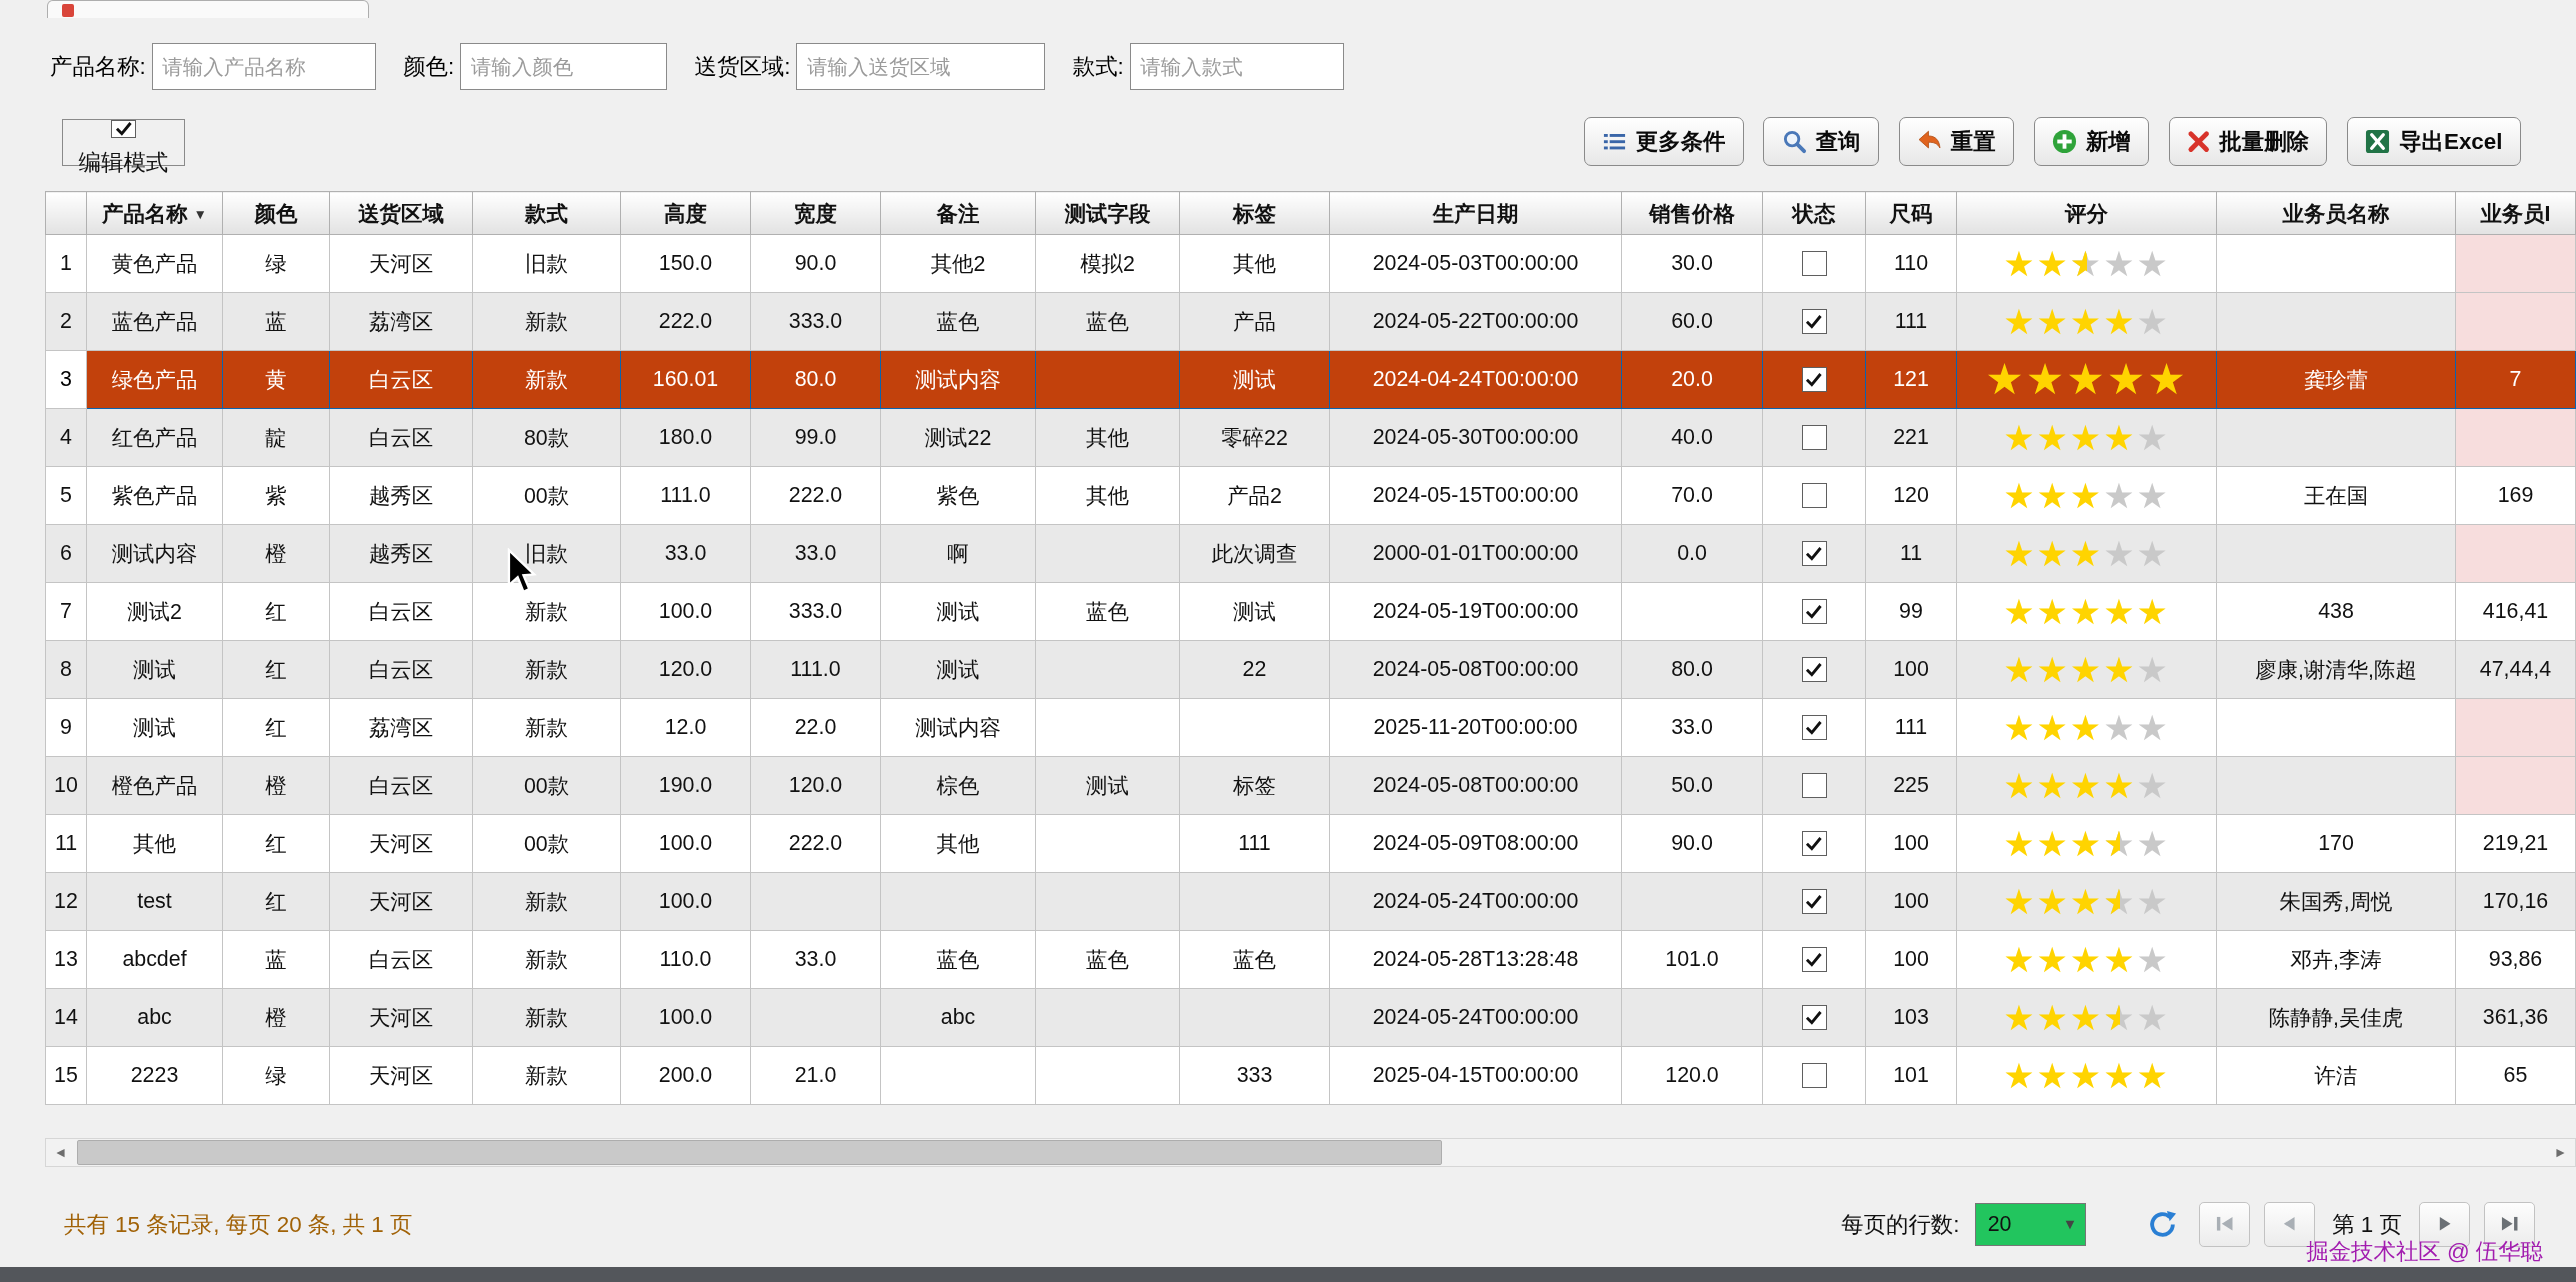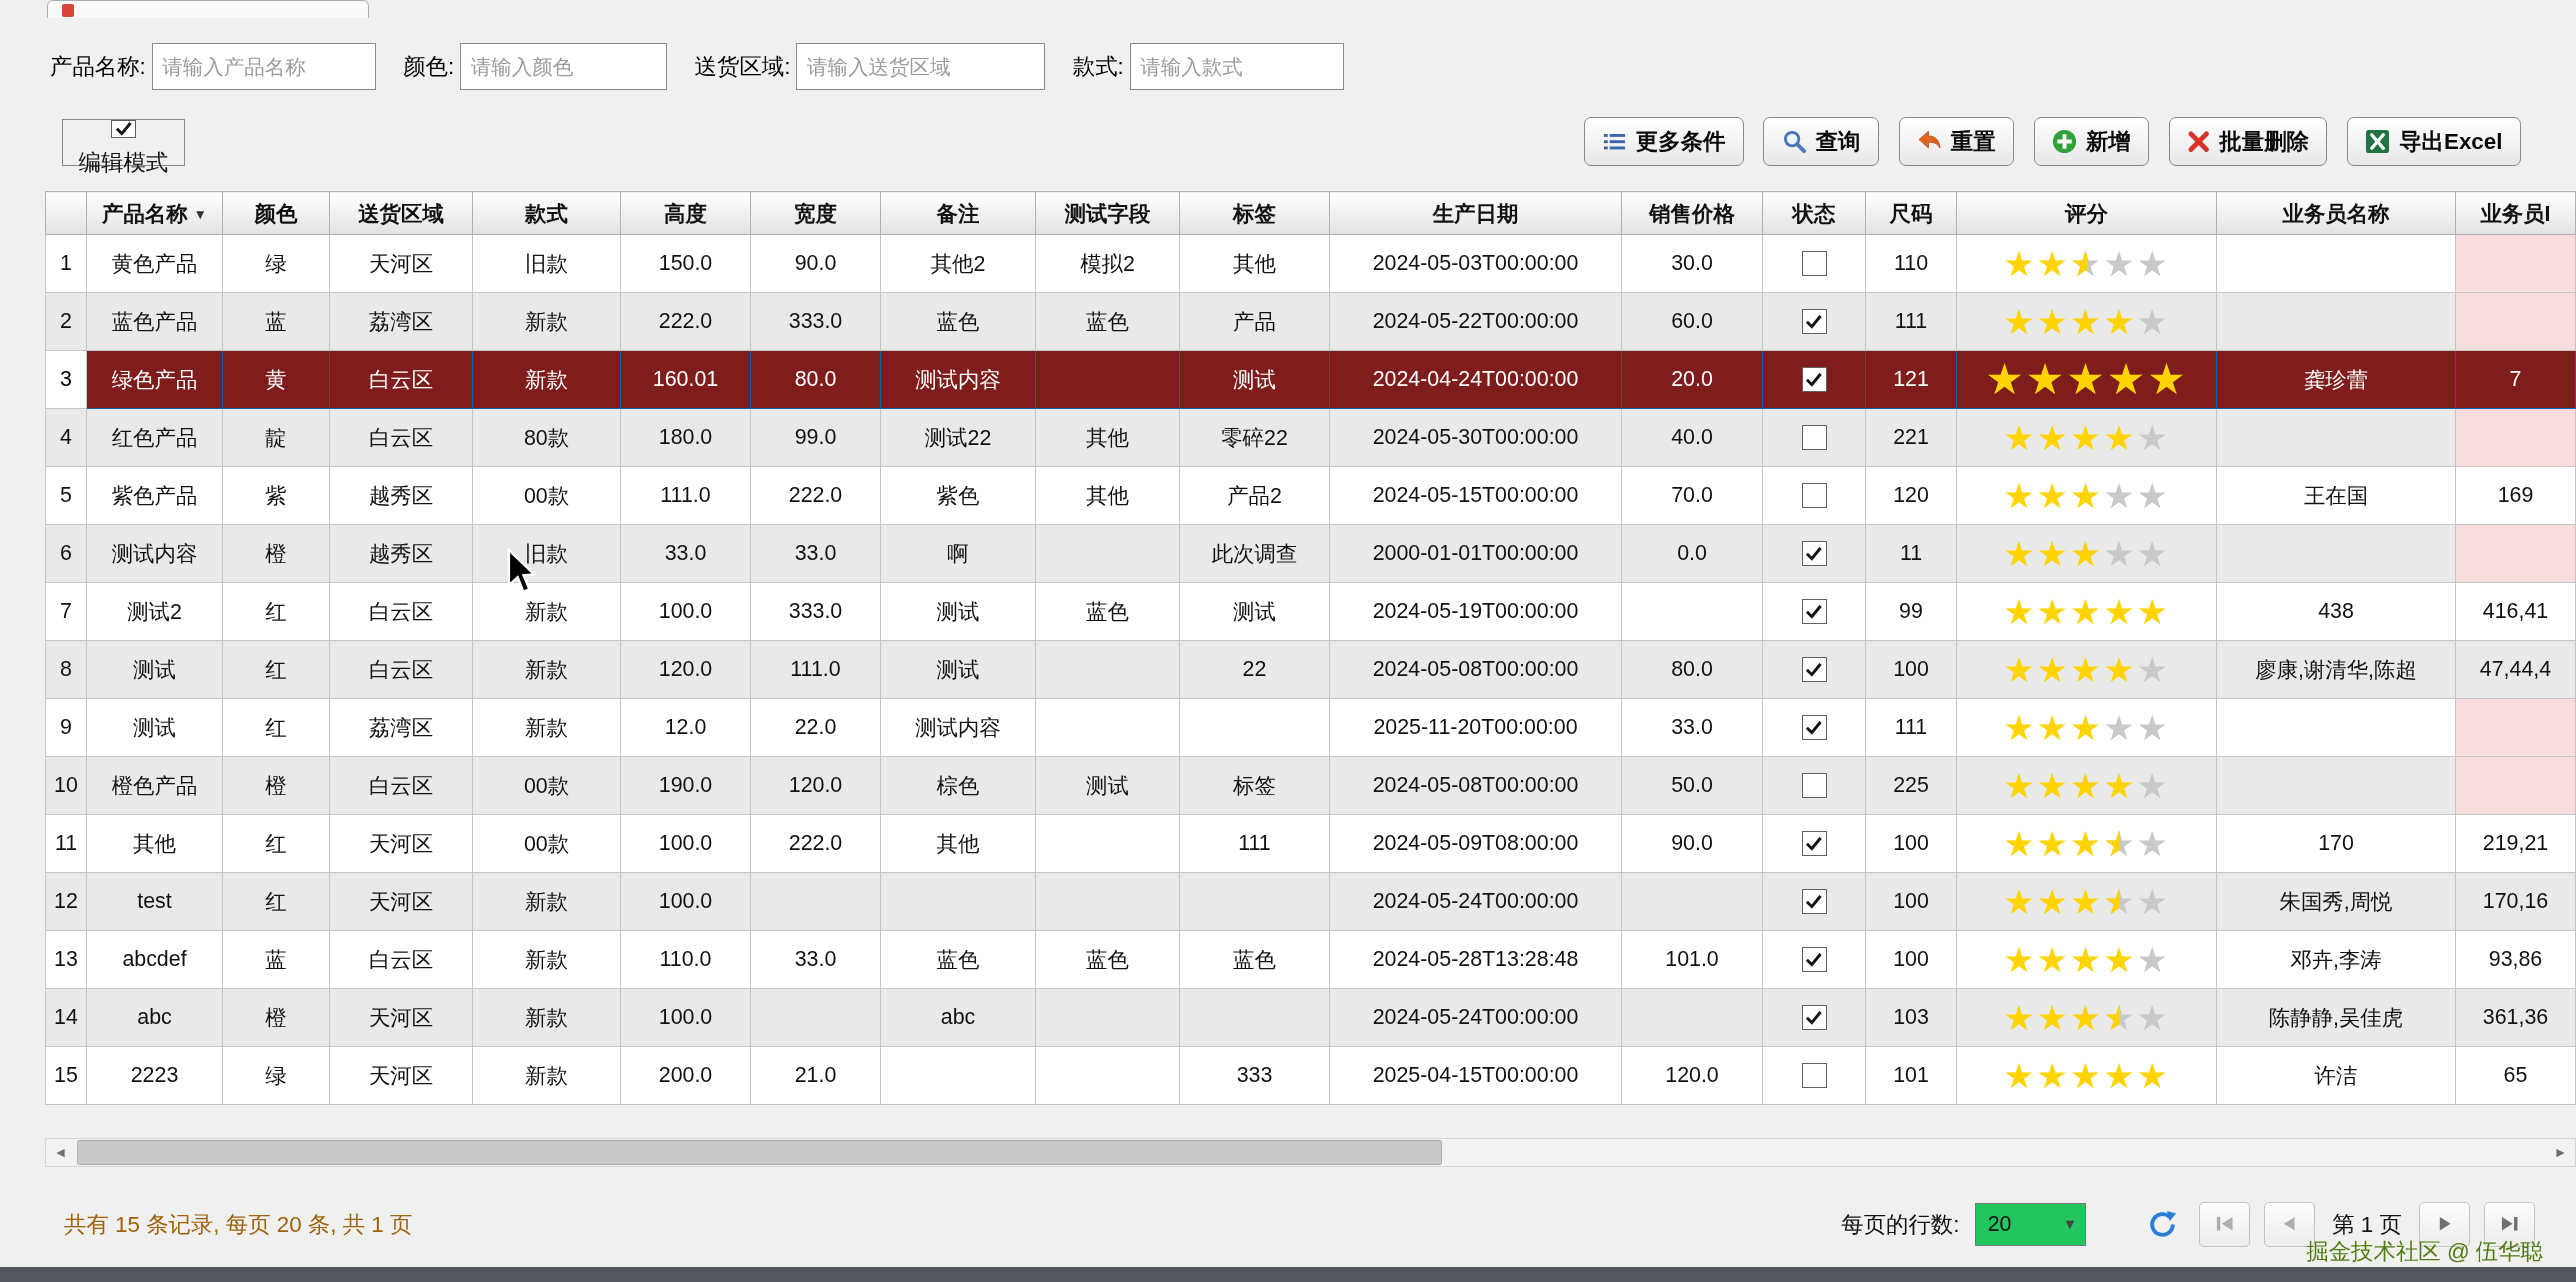--- a/index.html
+++ b/index.html
@@ -64,21 +64,21 @@
     height:43px; background:linear-gradient(#ffffff,#e2e2e2);
     border:1px solid #b0b0b0; font-size:21.4px; font-weight:bold;
     text-align:center; white-space:nowrap; overflow:hidden; position:relative;
   }
   table.grid td {
     height:58px; border:1px solid #c4c4c4; font-size:21.4px; text-align:center;
     white-space:nowrap; overflow:hidden; padding:0 3.9px;
   }
   tr.odd  td { background:#ffffff; }
   tr.even td { background:#e9e9e9; }
-  tr.selected td { background:#7f1d1d; color:#ffffff; border-color:#0a63b0; }
+  tr.selected td { background:#c2410c; color:#ffffff; border-color:#0a63b0; }
   tr.selected.odd  td.rownum { background:#ffffff; color:#000; border-color:#c4c4c4; }
   td.rownum { font-size:21.4px; }
   td.pink { background:#f7dddd !important; }
   td.lastcol { text-align:right; padding-right:5.8px; }
   .sort-icon { font-size:13.6px; color:#333; margin-left:5.8px; vertical-align:middle; }
 
   
   .cb {
     width:25px; height:25px; background:#fff; border:1.9px solid #5f5f5f;
     display:inline-flex; align-items:center; justify-content:center; vertical-align:middle;
@@ -122,21 +122,21 @@
     align-items:center; justify-content:center; cursor:pointer; margin-left:39px;
   }
   .nav {
     width:51px; height:45px; background:linear-gradient(#fdfdfd,#ececec);
     border:1px solid #c2c2c2; border-radius:4.9px; display:flex; align-items:center;
     justify-content:center; cursor:pointer;
   }
   .page-label { font-size:22.4px; margin:0 3.9px; white-space:nowrap; }
 
   .watermark {
-    position:absolute; right:33px; top:1236px; font-size:22.4px; color:#4d7c0f;
+    position:absolute; right:33px; top:1236px; font-size:22.4px; color:#a21caf;
     z-index:5; white-space:nowrap;text-align:right;
   }
   .bottom-strip {
     position:absolute; left:0; right:0; bottom:0; height:15.6px; background:#53565b;
   }
   .cursor-svg { position:absolute; left:507px; top:548px; z-index:9; }
 </style>
 </head>
 <body>
 

